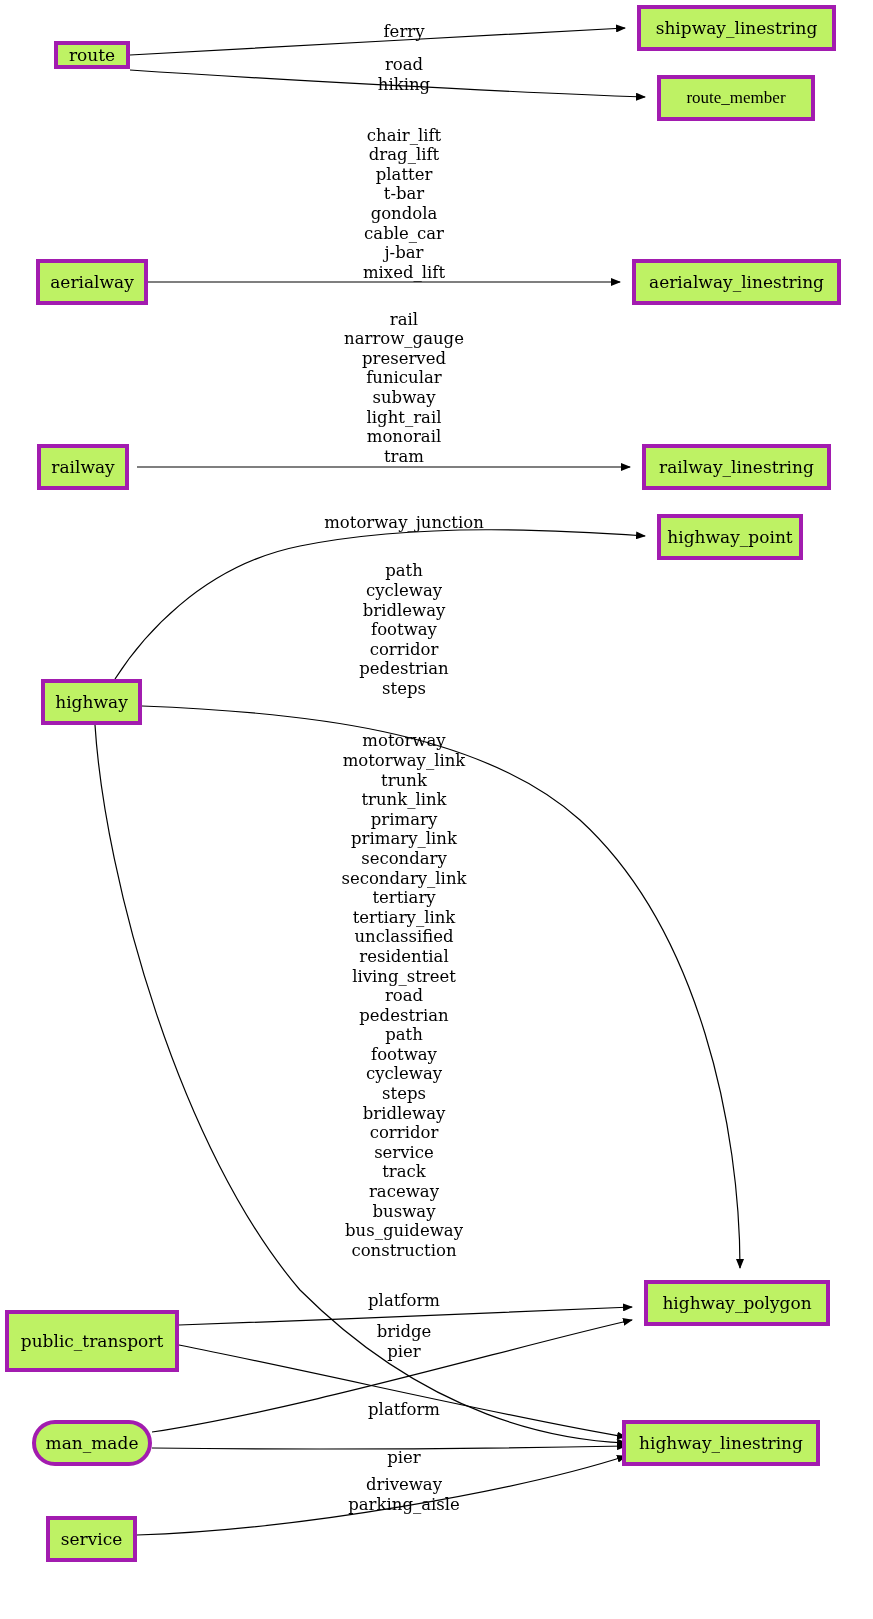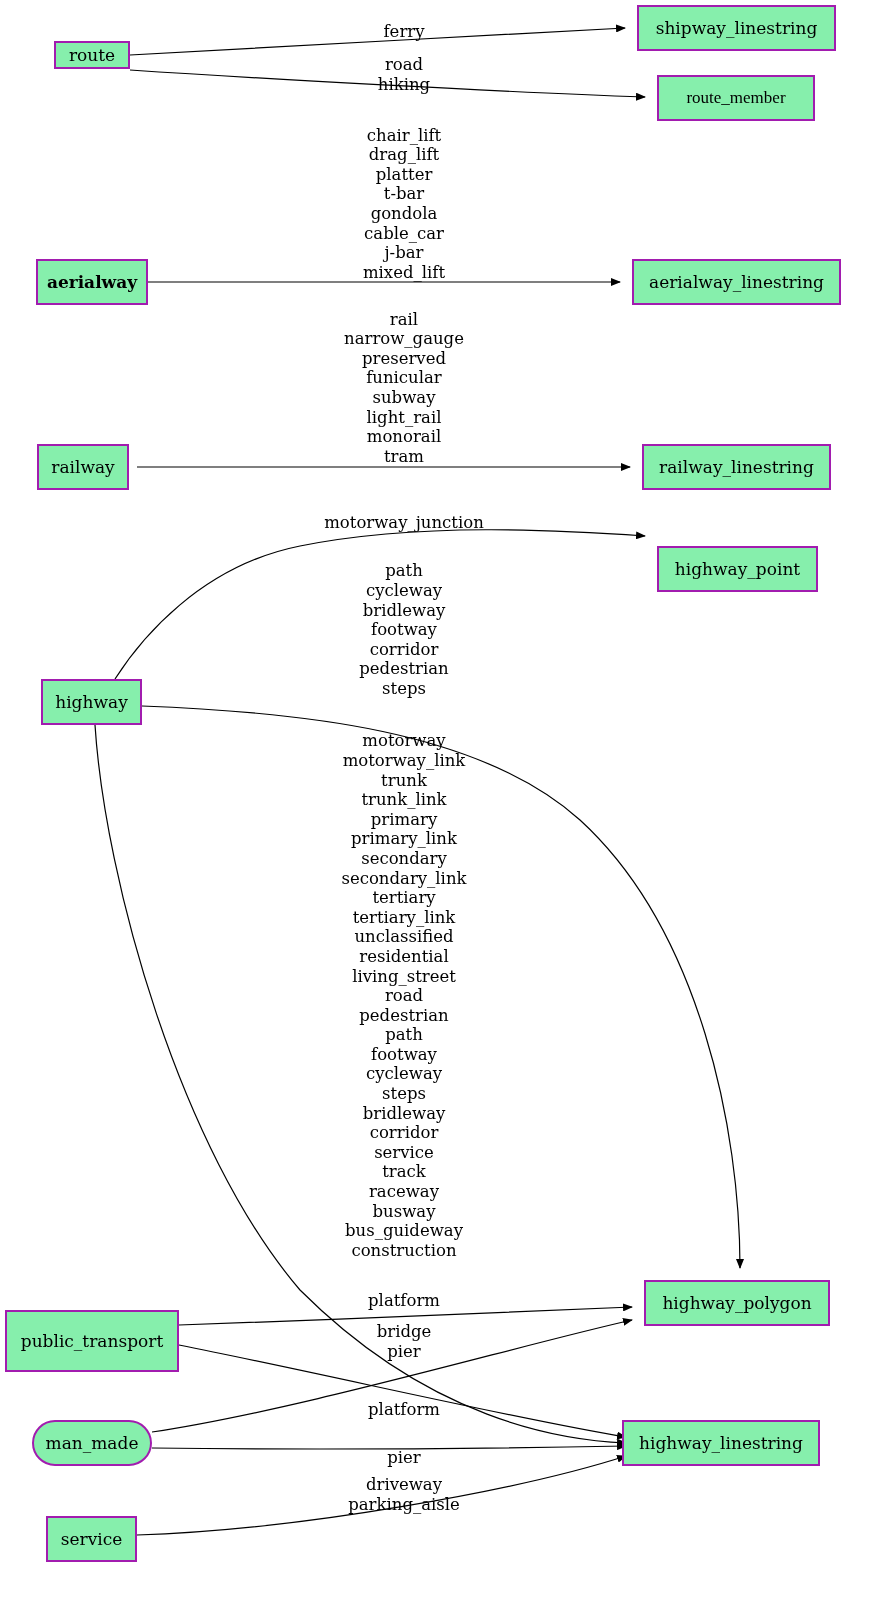--- a/index.html
+++ b/index.html
@@ -21,22 +21,22 @@
     position: absolute;
     left: 0;
     top: 0;
     width: 873px;
     height: 1619px;
     pointer-events: none;
   }
   .node {
     position: absolute;
     box-sizing: border-box;
-    border: 2px solid #a21caf;
-    background: #86efac;
+    border: 4px solid #a21caf;
+    background: #bef264;
     display: flex;
     align-items: center;
     justify-content: center;
     font-size: 17px;
     color: #000000;
     white-space: nowrap;
     font-family: "DejaVu Serif", serif;
   }
   .edge-label {
     position: absolute;
@@ -75,25 +75,25 @@
         <path d="M152,1432 C300,1410 520,1345 632,1320" marker-end="url(#arrow)"></path>
         <path d="M152,1448 C320,1450 520,1448 626,1446" marker-end="url(#arrow)"></path>
         <path d="M137,1535 C300,1530 520,1490 626,1456" marker-end="url(#arrow)"></path>
       </g>
   </svg>
 
   <div id="nodes">
       <div class="node" style="left: 54px; top: 41px; width: 76px; height: 28px;">route</div>
       <div class="node" style="left: 637px; top: 5px; width: 199px; height: 46px;">shipway_linestring</div>
       <div class="node" style="left: 657px; top: 75px; width: 158px; height: 46px; font-family: Liberation Serif, serif;">route_member</div>
-      <div class="node" style="left: 36px; top: 259px; width: 112px; height: 46px; font-weight: bold;">aerialway</div>
+      <div class="node" style="left: 36px; top: 259px; width: 112px; height: 46px;">aerialway</div>
       <div class="node" style="left: 632px; top: 259px; width: 209px; height: 46px; text-align: center;">aerialway_linestring</div>
       <div class="node" style="left: 37px; top: 444px; width: 92px; height: 46px;">railway</div>
       <div class="node" style="left: 642px; top: 444px; width: 189px; height: 46px;">railway_linestring</div>
-      <div class="node" style="left: 657px; top: 514px; width: 161px; height: 46px; margin-top: 32px;">highway_point</div>
+      <div class="node" style="left: 657px; top: 514px; width: 146px; height: 46px;">highway_point</div>
       <div class="node" style="left: 41px; top: 679px; width: 101px; height: 46px;">highway</div>
       <div class="node" style="left: 644px; top: 1280px; width: 186px; height: 46px;">highway_polygon</div>
       <div class="node" style="left: 5px; top: 1310px; width: 174px; height: 62px;">public_transport</div>
       <div class="node" style="left: 32px; top: 1420px; width: 120px; height: 46px; border-radius: 23px;">man_made</div>
       <div class="node" style="left: 622px; top: 1420px; width: 198px; height: 46px;">highway_linestring</div>
       <div class="node" style="left: 46px; top: 1516px; width: 91px; height: 46px;">service</div>
     </div>
   <div id="labels">
       <div class="edge-label" style="left: 0px; top: 22.2px; width: 873px; text-align: center; transform: translateX(-32.5px);"><span>ferry</span></div>
       <div class="edge-label" style="left: 0px; top: 55.4px; width: 873px; text-align: center; transform: translateX(-32.5px);"><span>road</span><span>hiking</span></div>

